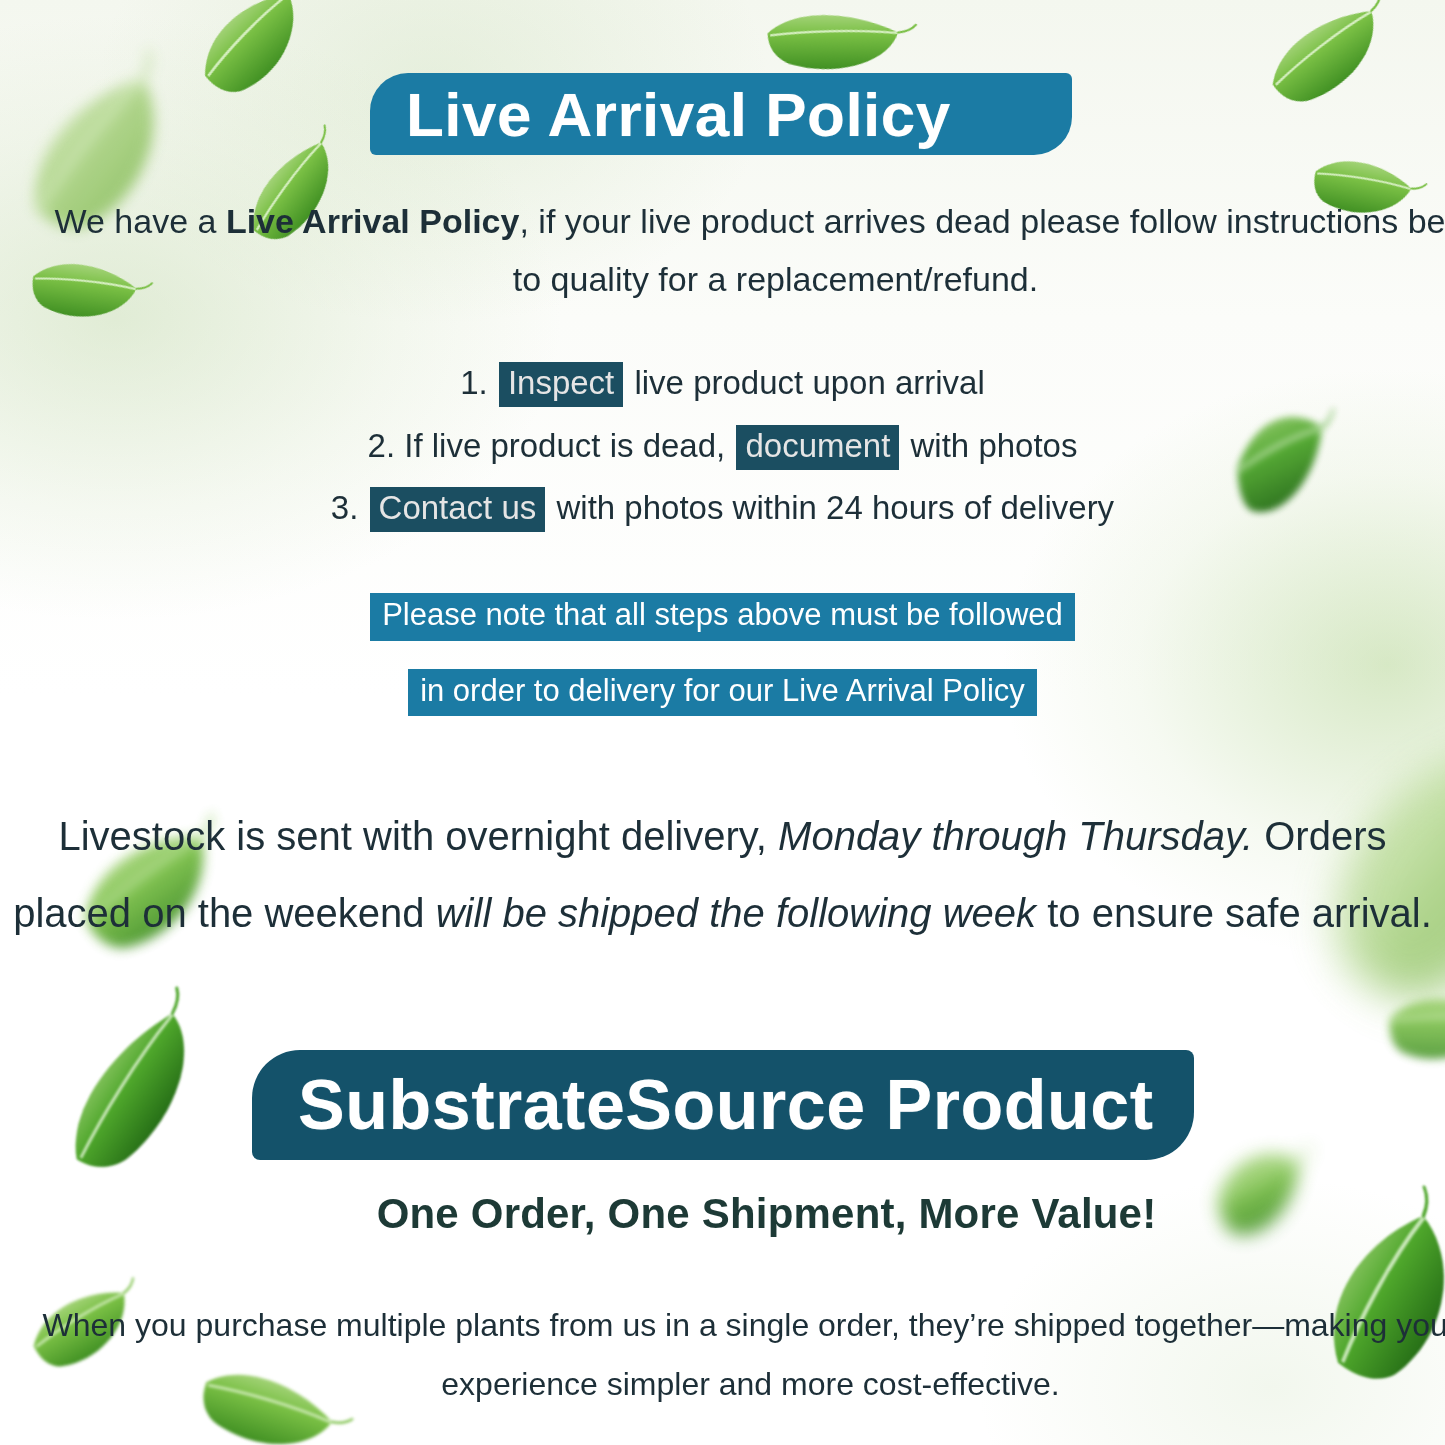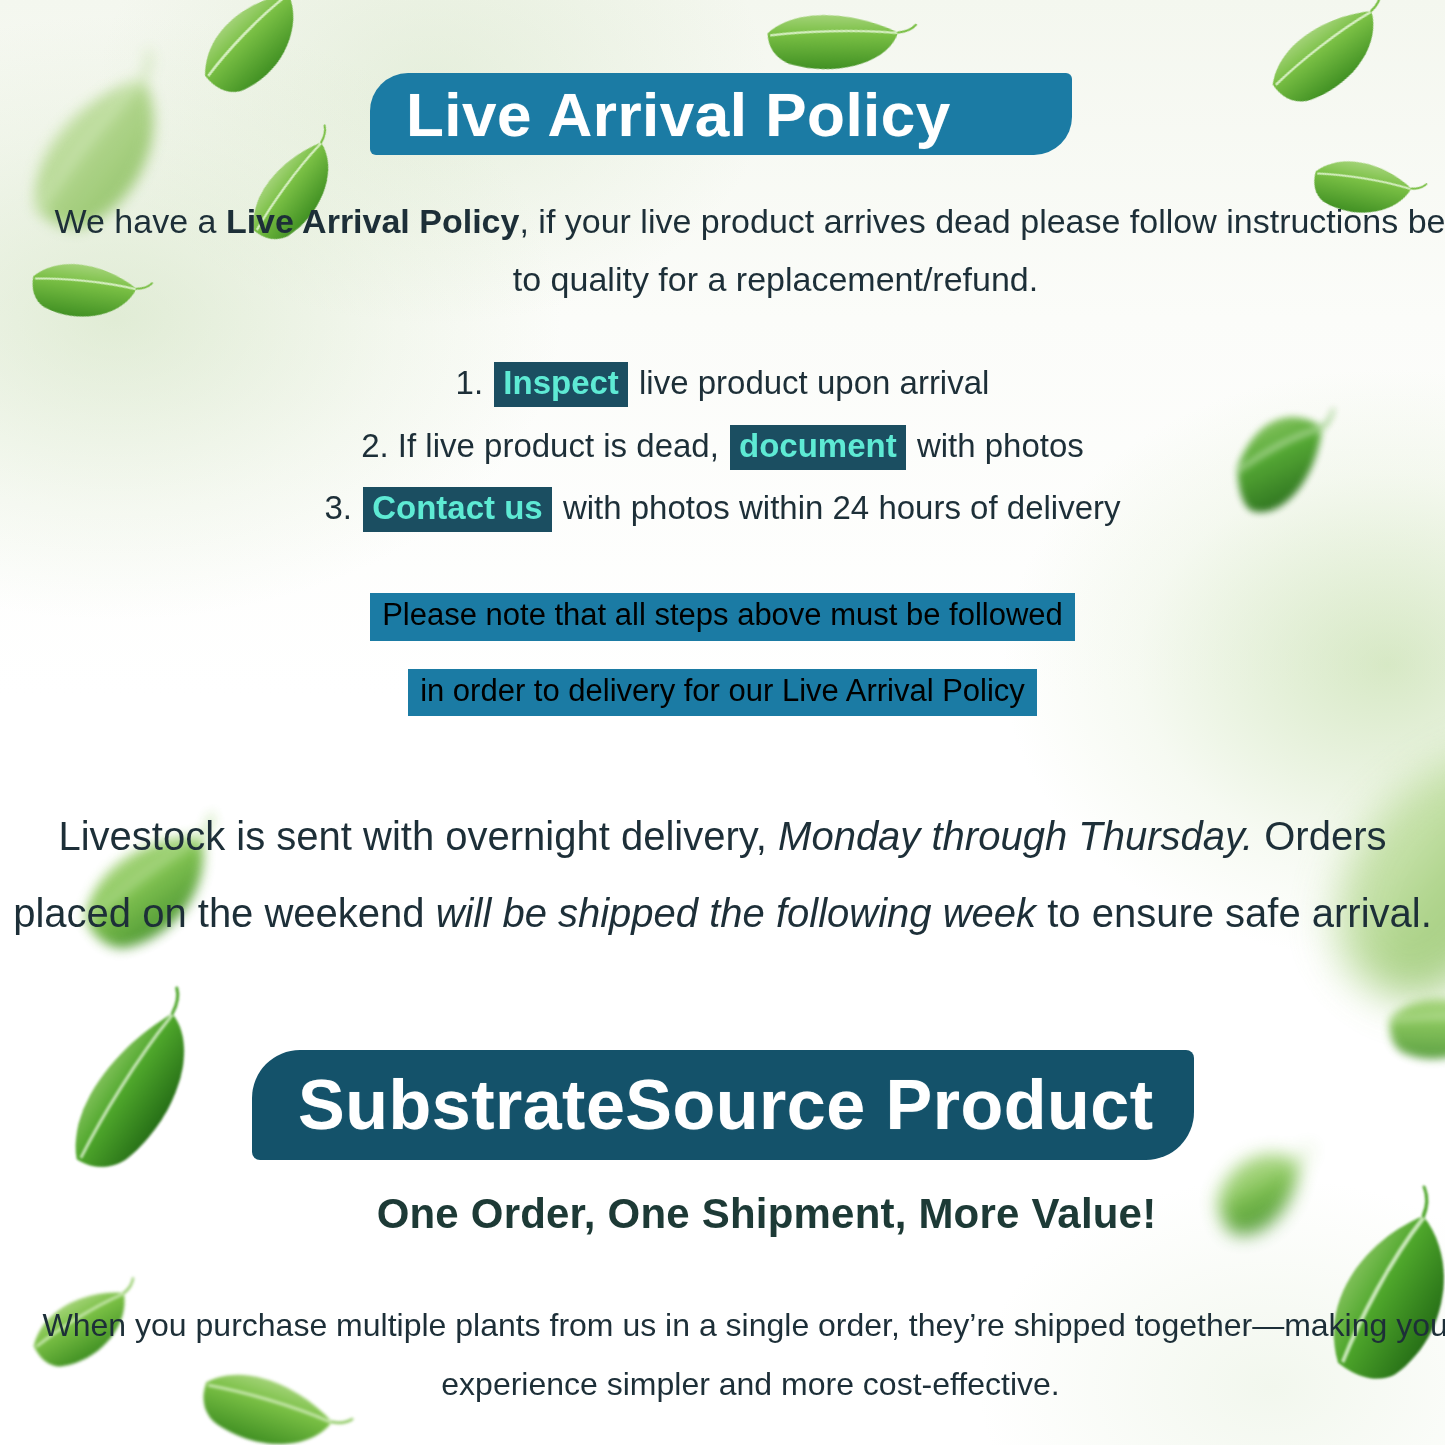--- a/index.html
+++ b/index.html
@@ -103,40 +103,40 @@
     width: 100%;
     text-align: center;
     color: #1d2f38;
     font-size: 33px;
     line-height: 1.9;
   }
   .step-line { white-space: nowrap; }
 
   .hl-dark {
     background: #1b4e61;
-    color: #5eead4;
-    font-weight: 700;
+    color: #e5e5e5;
+    font-weight: 400;
     padding: 2px 9px 4px 9px;
     margin: 0 2px;
     display: inline-block;
     line-height: 1.18;
   }
 
   #note-block {
     position: absolute;
     top: 583px;
     left: 0;
     width: 100%;
     text-align: center;
     font-size: 31px;
     line-height: 2.05;
   }
   .hl-blue {
     background: #1b7ba4;
-    color: #000000;
+    color: #ffffff;
     font-weight: 400;
     padding: 3px 12px 6px 12px;
     display: inline-block;
     line-height: 1.25;
     white-space: nowrap;
   }
   #note-block .row { margin-bottom: 12px; }
 
   #shipping-para {
     top: 798px;

